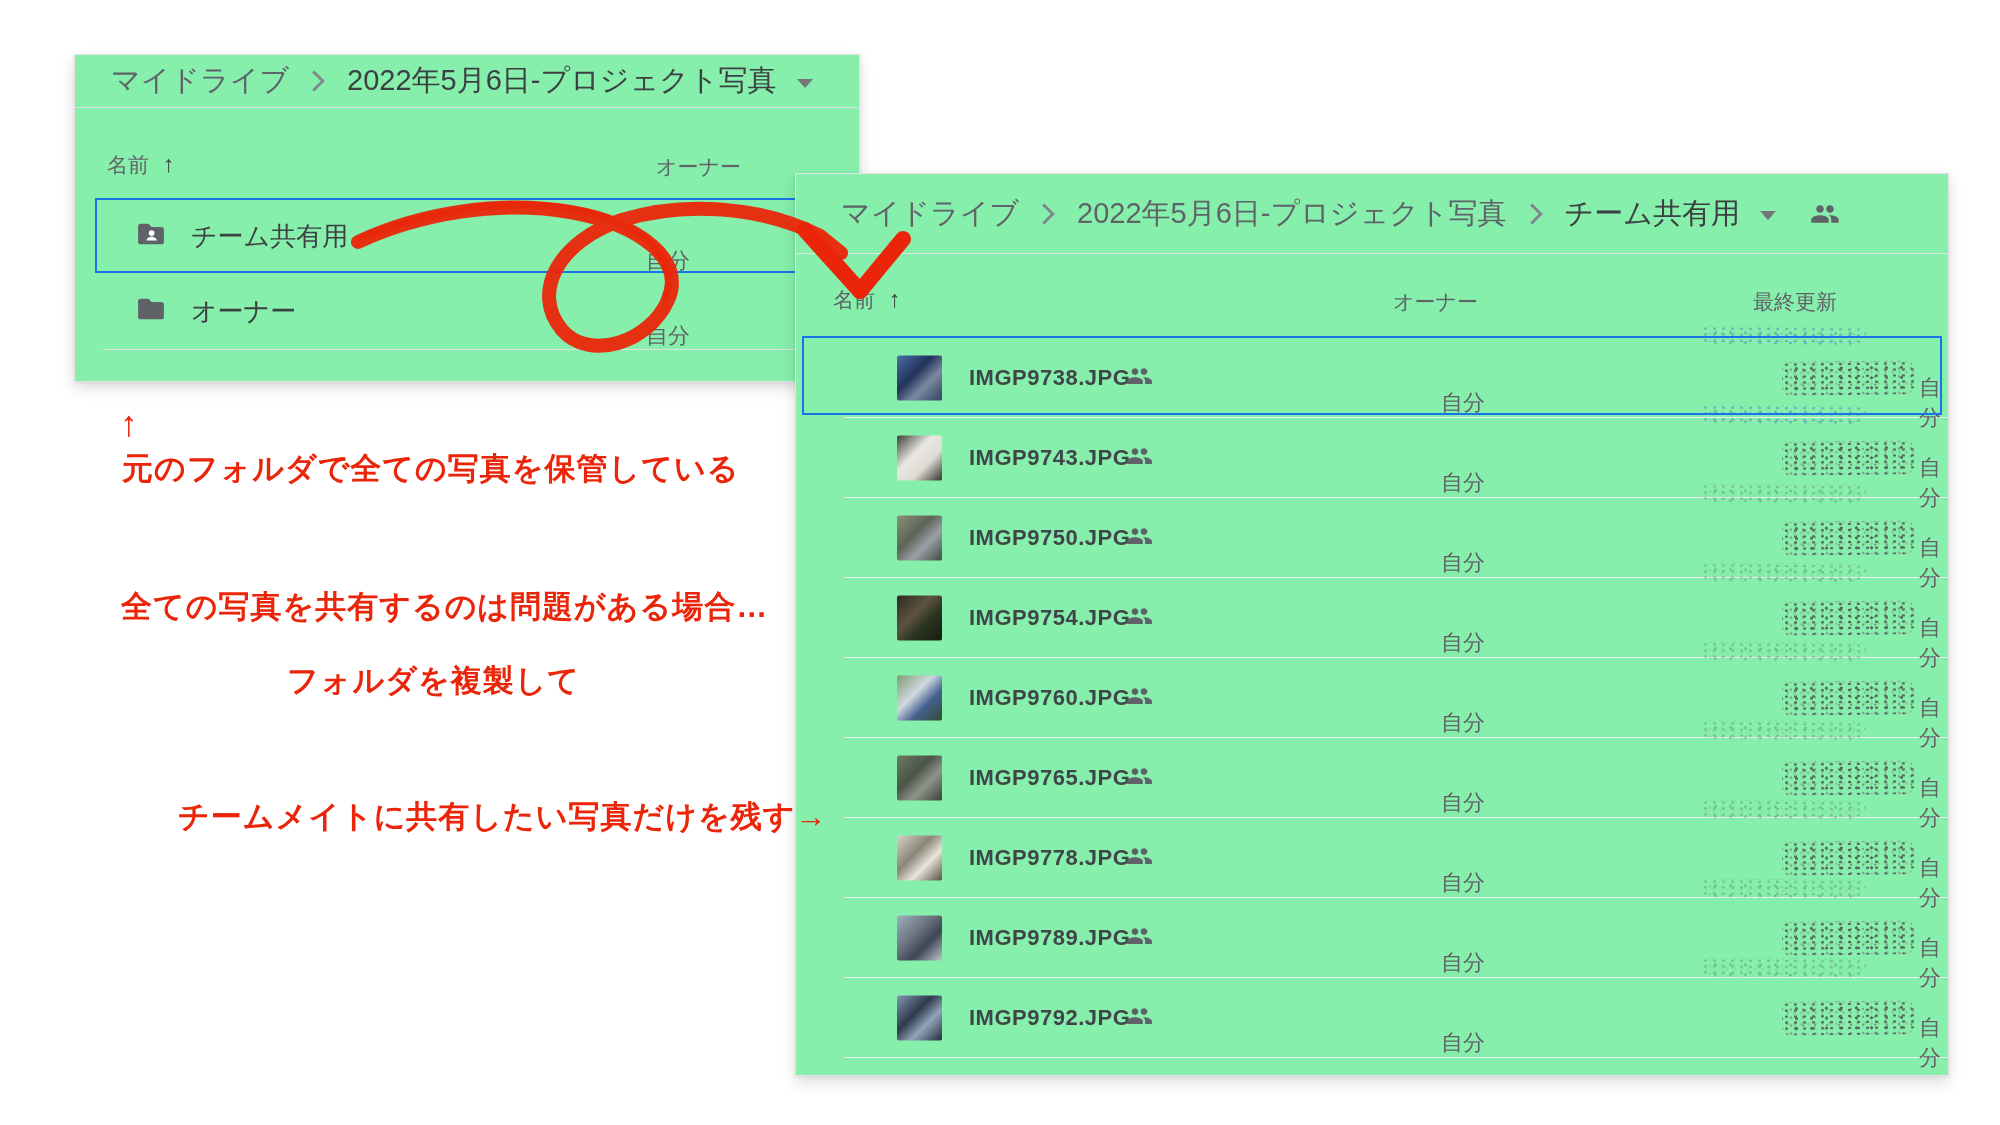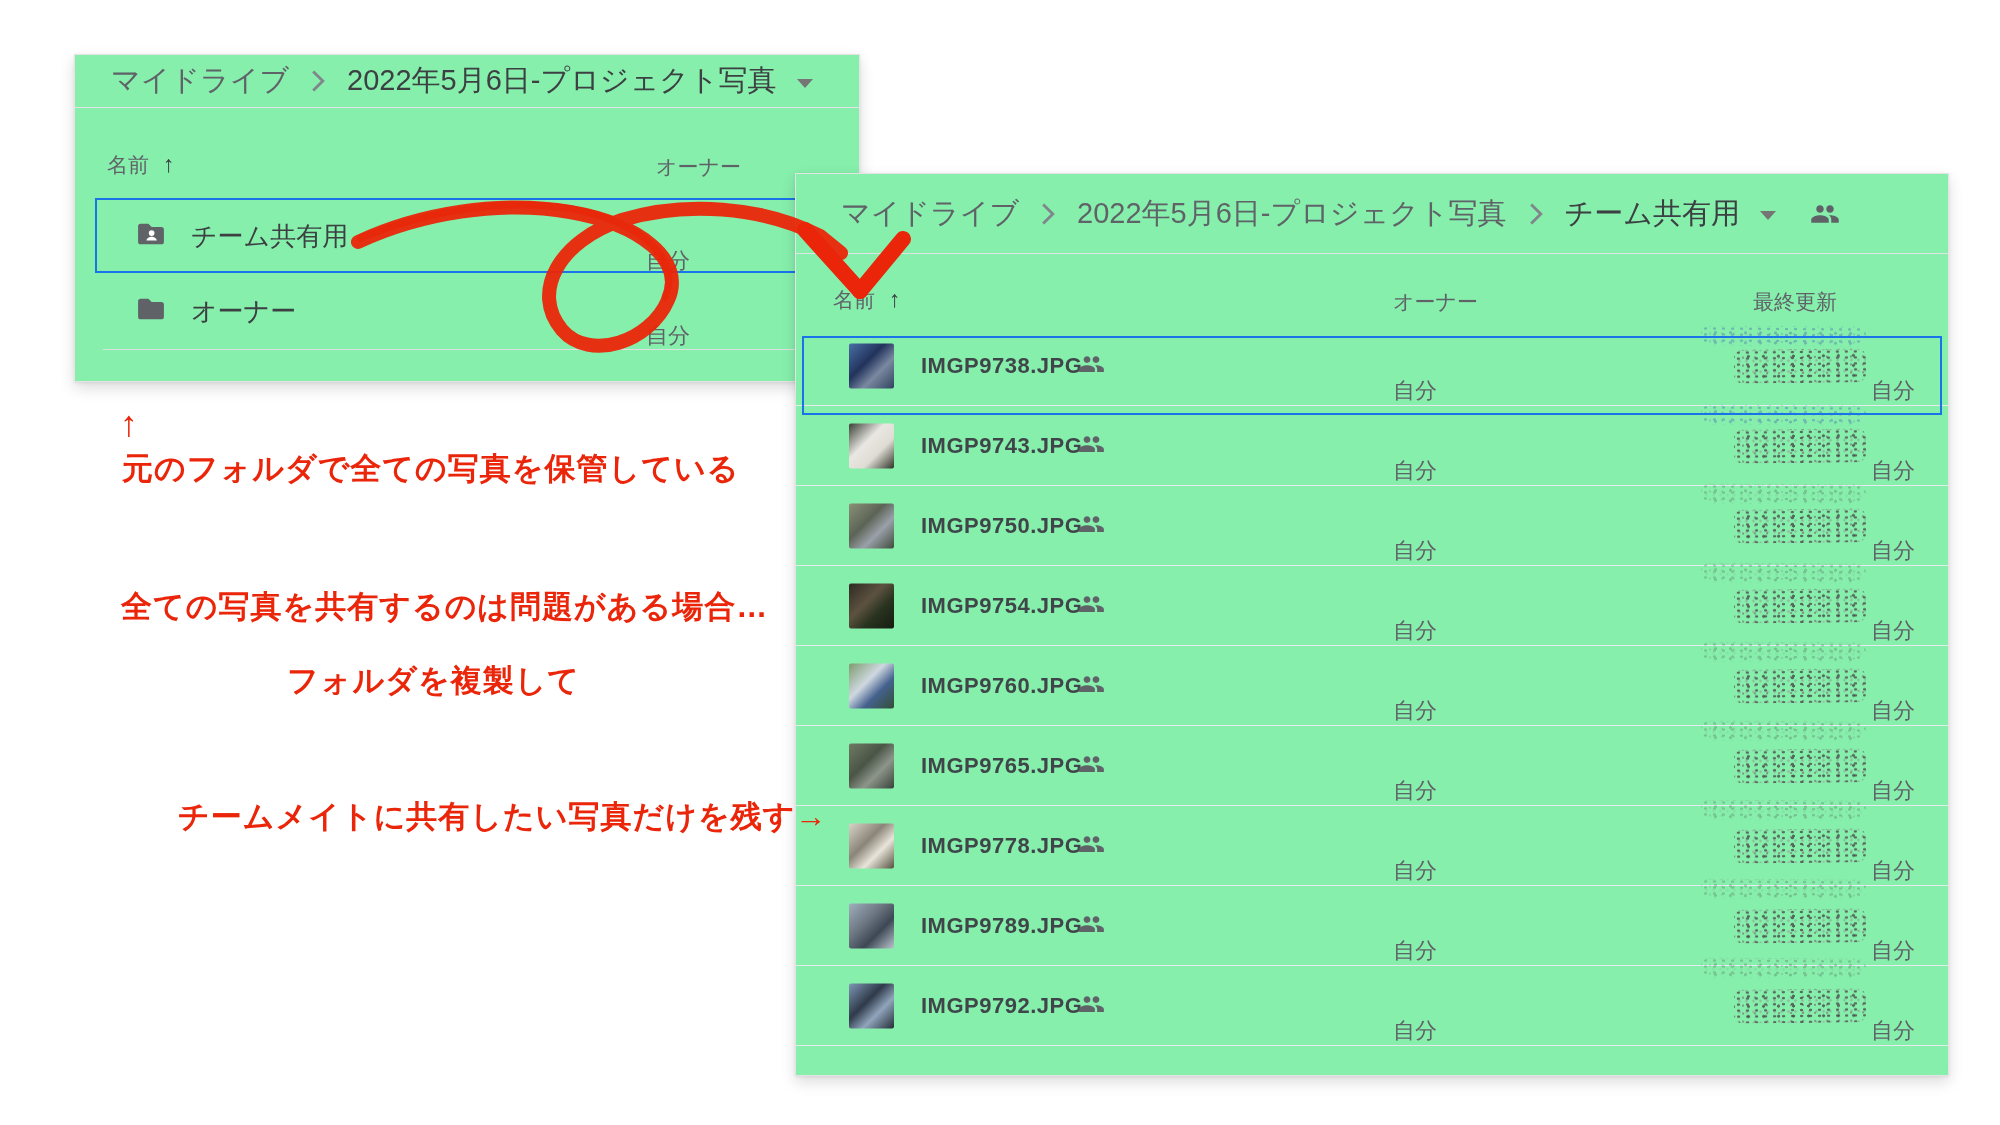--- a/index.html
+++ b/index.html
@@ -37,21 +37,21 @@
   .folder-row .ficon{position:absolute;left:58px;top:50%;transform:translateY(-50%);}
   .folder-row .flabel{position:absolute;left:116px;top:50%;transform:translateY(-50%);
                       color:#3c4043;font-size:26px;white-space:nowrap;}
   .folder-row .row-owner{left:571px;top:50%;transform:translateY(-50%);}
   #lp-div-bottom{position:absolute;left:28px;right:12px;top:294px;height:0;
                  border-top:1px solid #e0e0e0;}
   .selbox{position:absolute;border:2px solid #1a73e8;pointer-events:none;z-index:3;}
   #lp-selbox{left:20px;right:8px;top:143px;height:71px;}
 
   
-  #file-rows{position:absolute;left:0;right:0;top:152px;}
+  #file-rows{position:absolute;left:0;right:0;top:164px;padding-left:48px;}
   .file-row{position:relative;left:0;right:0;height:79px;border-bottom:1px solid #e8eaed;}
   .file-row .thumb{position:absolute;left:53px;top:50%;transform:translateY(-50%);
                    width:45px;height:45px;border-radius:2px;background:#888;}
   .file-row .fname{position:absolute;left:125px;top:50%;transform:translateY(-50%);
                    color:#40454a;font-size:22px;font-weight:bold;letter-spacing:.5px;white-space:nowrap;}
   .file-row .shared-ic{position:absolute;left:282px;top:50%;transform:translateY(-50%);}
   .file-row .row-owner{left:597px;top:50%;transform:translateY(-50%);}
   .file-row .mod-owner{left:1075px;top:50%;transform:translateY(-50%);}
   #rp-selbox{left:6px;right:6px;top:162px;height:75px;}
 

